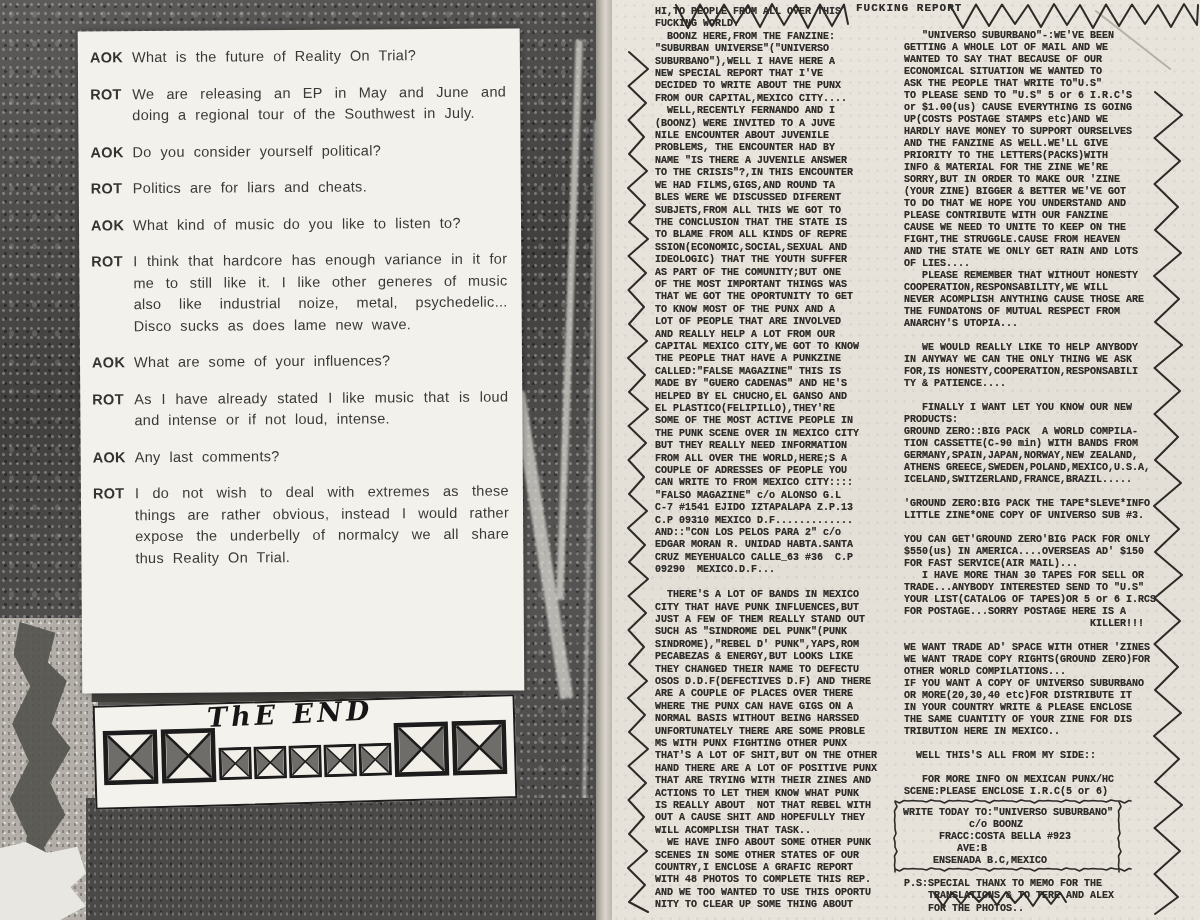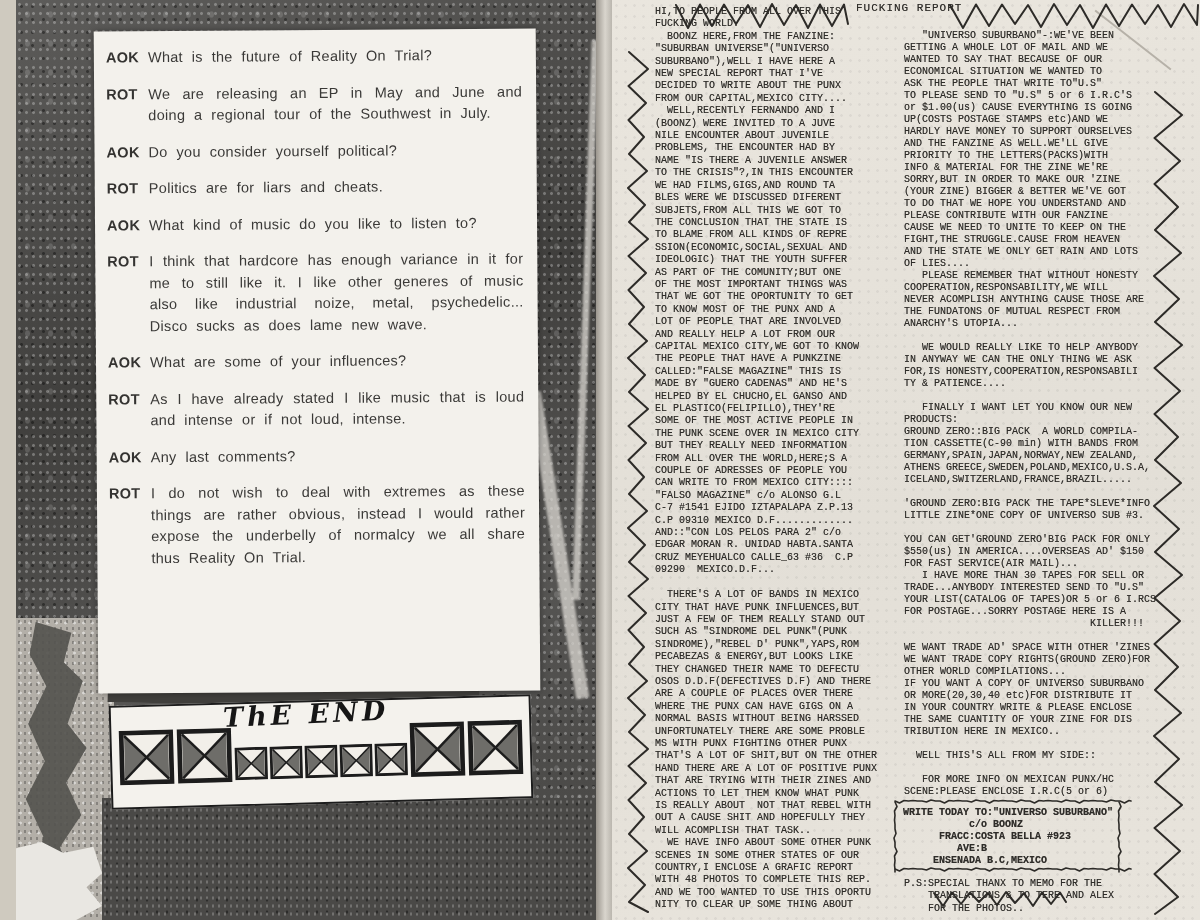--- a/index.html
+++ b/index.html
@@ -1,20 +1,20 @@
 <!DOCTYPE html>
 <html><head>
 <meta charset="utf-8">
 <style>
   html,body{margin:0;padding:0;background:#888;}
   #spread{position:relative;width:1200px;height:920px;overflow:hidden;background:#cfcabf;
           font-family:"Liberation Sans",sans-serif;}
 
   
-  #page-left{position:absolute;left:16px;top:0;width:612px;height:920px;
+  #page-left{position:absolute;left:0;top:0;width:612px;height:920px;
     background-color:#4c4b49;
     background-image:
       radial-gradient(rgba(255,255,255,.28) 1px, transparent 1.6px),
       radial-gradient(rgba(0,0,0,.38) 1px, transparent 1.7px),
       radial-gradient(rgba(255,255,255,.14) 2px, transparent 3px),
       linear-gradient(163deg,#5d5c5a 0%,#403f3d 38%,#565553 66%,#454442 100%);
     background-size:7px 9px,11px 13px,23px 29px,100% 100%;}
   .streak{position:absolute;background:#dad7d1;opacity:.75;filter:blur(1.2px);}
   #streak-a{left:566px;top:40px;width:7px;height:560px;transform:rotate(2deg);}
   #streak-b{left:536px;top:390px;width:13px;height:310px;transform:rotate(-9deg);}
@@ -71,21 +71,21 @@
   
   #page-right{position:absolute;left:612px;top:0;width:588px;height:920px;
     background-color:#e7e3db;
     background-image:radial-gradient(rgba(0,0,0,.05) 1px,transparent 1.4px),
                      linear-gradient(170deg,#eae6de 0%,#e3dfd7 55%,#e8e4dc 100%);
     background-size:9px 11px,100% 100%;
     font-family:"Liberation Mono","DejaVu Sans Mono",monospace;color:#2e2c29;}
   #fold-line{position:absolute;left:520px;top:-8px;width:2px;height:96px;
     background:#b6b1a8;transform:rotate(-52deg);}
 
-  .typewriter{position:absolute;white-space:pre;font-weight:normal;
+  .typewriter{position:absolute;white-space:pre;font-weight:bold;
     text-shadow:0 0 .5px rgba(40,38,35,.55);}
   #special-report-label{left:244px;top:2px;font-size:11px;letter-spacing:1px;}
   #col1-text{left:43px;top:6px;font-size:10px;line-height:12.4px;}
   #col2-text{left:292px;top:30px;font-size:10px;line-height:12px;}
 
   #address-wrap{position:absolute;left:283px;top:800px;padding:7px 8px 5px 8px;}
   #address-text{position:relative;white-space:pre;font-weight:bold;font-size:10px;
     line-height:12px;text-shadow:0 0 .5px rgba(40,38,35,.55);}
   #ps-text{left:292px;top:878px;font-size:10px;line-height:12.4px;}
 

